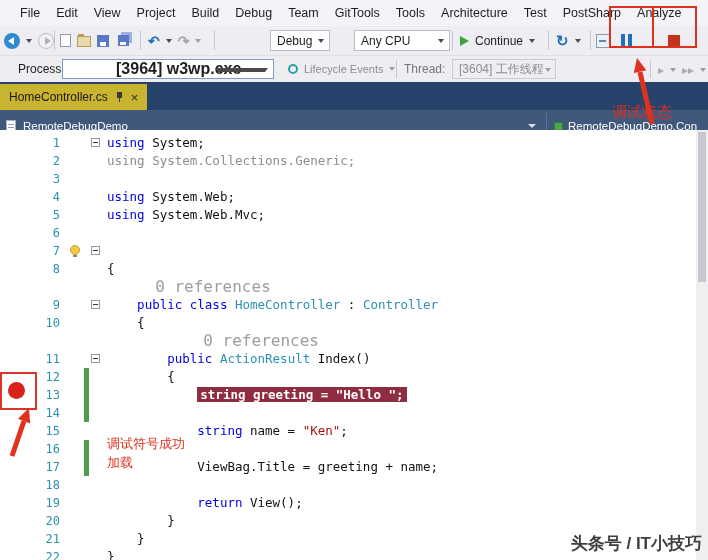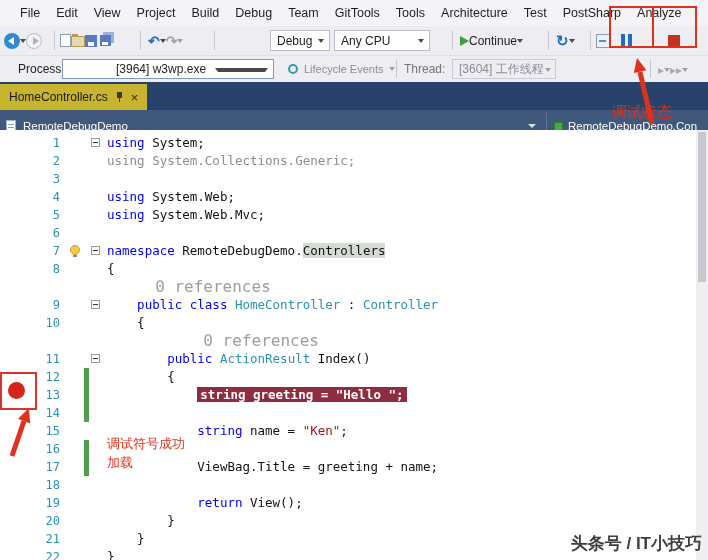--- a/index.html
+++ b/index.html
@@ -8,21 +8,21 @@
   .app{position:absolute;inset:0;}
 
   
   .menubar{position:absolute;left:0;top:0;width:708px;height:26px;background:#F4F4F8;
            display:flex;align-items:center;padding-left:12px;box-sizing:border-box;
            white-space:nowrap;overflow:hidden;}
   .menu-item{padding:0 8px;font-size:12.5px;color:#1E1E1E;line-height:26px;}
 
   
   .toolbar{position:absolute;top:26px;left:0;width:708px;height:29px;background:#EEEEF2;}
-  .tg{position:absolute;top:0;height:29px;display:flex;align-items:center;}
+  .tg{position:absolute;top:0;height:29px;display:flex;align-items:center;gap:6px;}
   .vsep{position:absolute;top:5px;width:1px;height:19px;background:#C6C7D2;}
   .car{width:0;height:0;border-left:3px solid transparent;border-right:3px solid transparent;
        border-top:4px solid #4A4A4A;display:inline-block;}
   .car.gray{border-top-color:#9AA0AA;}
   .icon-back{width:16px;height:16px;border-radius:50%;background:#2E8BD0;position:relative;display:inline-block;}
   .icon-back::after{content:"";position:absolute;left:4px;top:4px;border-top:4px solid transparent;
        border-bottom:4px solid transparent;border-right:6px solid #fff;}
   .icon-fwd{width:16px;height:16px;border-radius:50%;background:#F3F3F6;border:1px solid #B9BCC6;
        box-sizing:border-box;position:relative;display:inline-block;}
   .icon-fwd::after{content:"";position:absolute;left:6px;top:3px;border-top:4px solid transparent;
@@ -52,21 +52,21 @@
   .icon-pause i{width:4px;height:13px;background:#1E6FC4;display:block;}
   .icon-stop{width:12px;height:12px;background:#C5331F;display:inline-block;position:absolute;left:668px;top:9px;}
 
   
   .procbar{position:absolute;top:55px;left:0;width:708px;height:27px;background:#EEEEF2;
        border-top:1px solid #E0E1E8;box-sizing:border-box;}
   .plabel{position:absolute;left:18px;top:0;line-height:26px;font-size:12px;color:#1E1E1E;}
   .plabel.gray{color:#74757E;}
   .proc-combo{position:absolute;left:62px;top:3px;width:212px;height:20px;box-sizing:border-box;
        background:#fff;border:1px solid #7E9CC0;display:flex;align-items:center;padding:0 6px;}
-  .proc-combo span{font-size:12px;font-weight:normal;color:#1E1E1E;padding-left:47px;}
+  .proc-combo span{font-size:16px;font-weight:bold;color:#1E1E1E;padding-left:47px;}
   .proc-combo .car{position:absolute;right:5px;top:8px;}
   .licon{position:absolute;left:288px;top:8px;width:10px;height:10px;border-radius:50%;
        border:2px solid #2FA0A8;box-sizing:border-box;}
   .ddl{position:absolute;display:flex;align-items:center;gap:6px;font-size:11px;color:#8A8B94;}
   .ddl-life{left:304px;top:0;height:26px;}
   .vsep2{position:absolute;top:4px;width:1px;height:18px;background:#C6C7D2;}
   .thread-combo{position:absolute;left:452px;top:3px;width:104px;height:20px;box-sizing:border-box;
        border:1px solid #C9CBD6;display:flex;align-items:center;padding:0 6px;color:#8A8B94;font-size:12px;}
   .thread-combo .car{position:absolute;right:4px;top:8px;}
   .picon{color:#A5ACB8;font-size:12px;line-height:1;}
@@ -176,21 +176,21 @@
       <span class="gi icon-undo"></span>
       <span class="car"></span>
       <span class="gi icon-redo"></span>
       <span class="car gray"></span>
     </div>
     <div class="vsep" style="left:214px;"></div>
     <div class="tb-combo" style="left:270px;width:60px;">
       <span>Debug</span>
       <span class="car"></span>
     </div>
-    <div class="tb-combo" style="left:334px;width:96px;">
+    <div class="tb-combo" style="left:354px;width:96px;">
       <span>Any CPU</span>
       <span class="car"></span>
     </div>
     <div class="vsep" style="left:452px;"></div>
     <div class="tg" style="left:460px;">
       <span class="icon-play"></span>
       <span class="tb-label">Continue</span>
       <span class="car"></span>
     </div>
     <div class="vsep" style="left:548px;"></div>
@@ -310,21 +310,20 @@
         <div class="crow">
           <span class="bp-margin"></span>
           <span class="lnum">7</span>
           <span class="icol">
             <span class="bulb"></span>
           </span>
           <span class="chg"></span>
           <span class="fcol">
             <span class="foldbox"></span>
           </span>
-          <span class="ctext"><span class="tk-kw">namespace</span><span class="tk-pl"> RemoteDebugDemo.</span><span class="tk-ref">Controllers</span></span>
         </div>
         <div class="crow">
           <span class="bp-margin"></span>
           <span class="lnum">8</span>
           <span class="icol"></span>
           <span class="chg"></span>
           <span class="fcol"></span>
           <span class="ctext"><span class="tk-pl">{</span></span>
         </div>
         <div class="crow">

